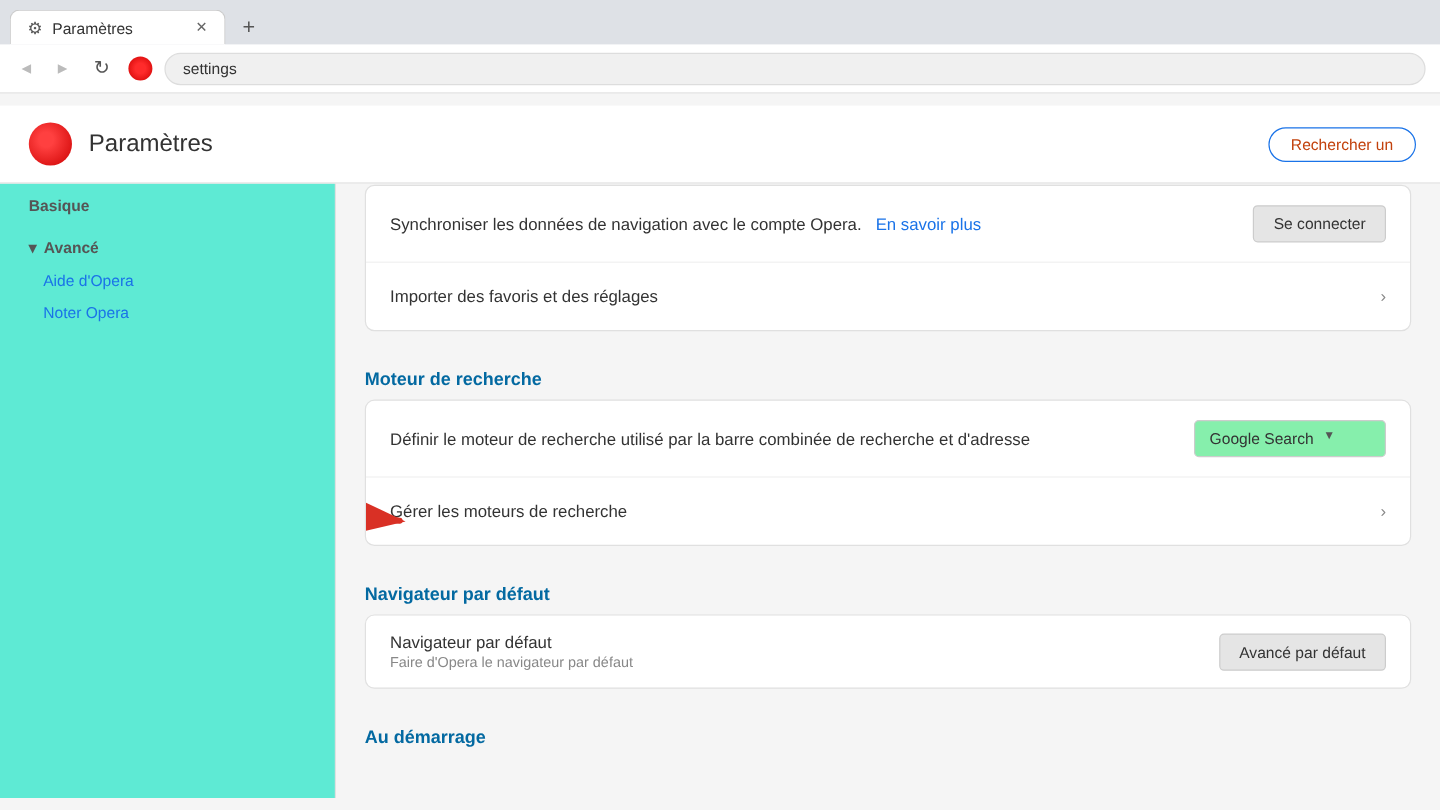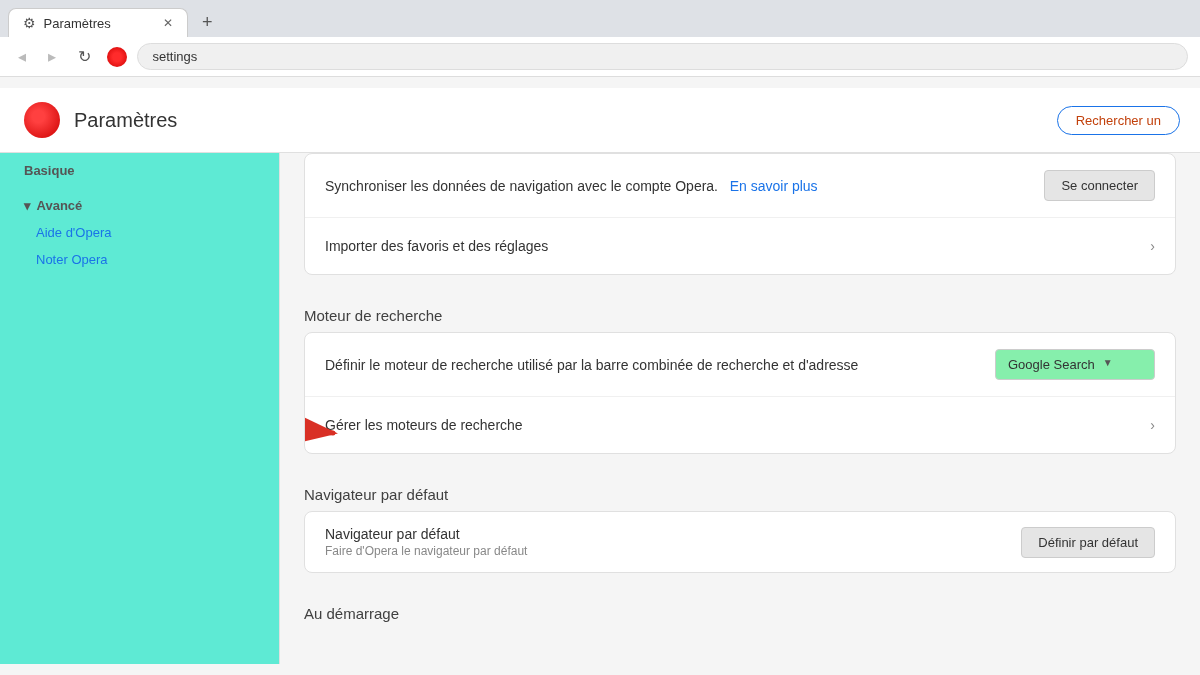--- a/index.html
+++ b/index.html
@@ -130,22 +130,22 @@
       font-size: 13px;
       cursor: pointer;
       color: #333;
     }
 
     .chevron-right { color: #888; font-size: 14px; }
 
     
     .section-heading {
       font-size: 15px;
-      font-weight: 400;
-      color: #404040;
+      font-weight: 700;
+      color: #0369a1;
       padding: 16px 0 8px 0;
     }
 
     
     .dropdown-btn {
       display: flex; align-items: flex-start; gap: 8px;
       border: 1px solid #ccc;
       background: #86efac;
       border-radius: 4px;
       padding: 7px 12px;
@@ -279,21 +279,21 @@
       </div>
 
       <div class="section-heading">Navigateur par défaut</div>
 
       <div class="card">
         <div class="default-browser-row">
           <div class="default-browser-info">
             <div class="default-browser-title">Navigateur par défaut</div>
             <div class="default-browser-sub">Faire d'Opera le navigateur par défaut</div>
           </div>
-          <button class="btn-outline">Définir par défaut</button>
+          <button class="btn-outline">Avancé par défaut</button>
         </div>
       </div>
 
       <div class="section-heading">Au démarrage</div>
 
     </div>
   </div>
 </div>
 
 </body></html>

